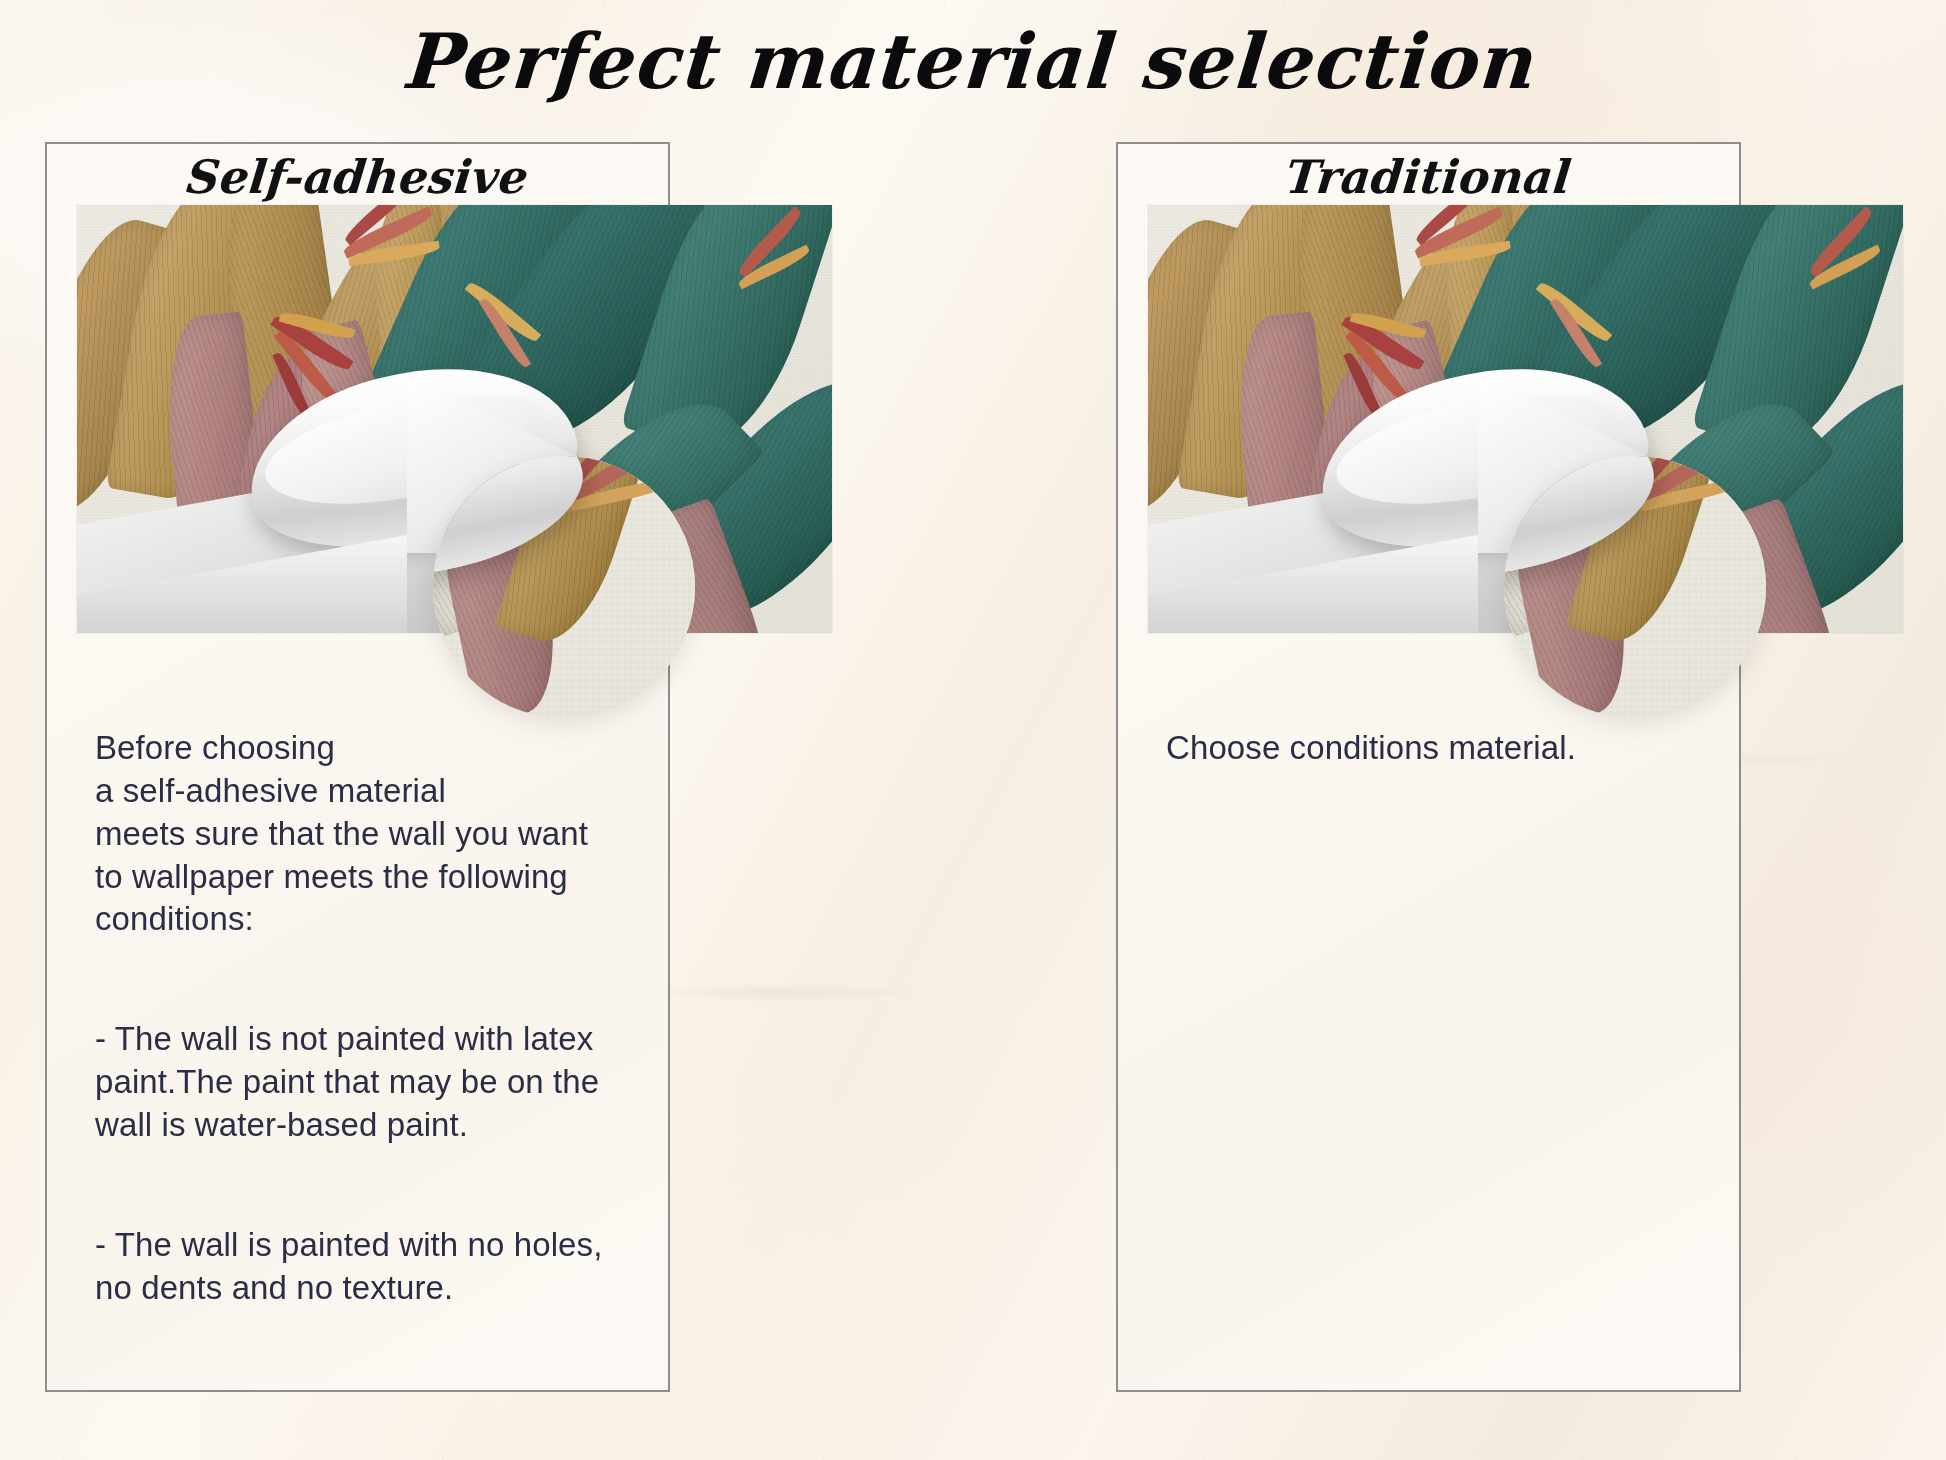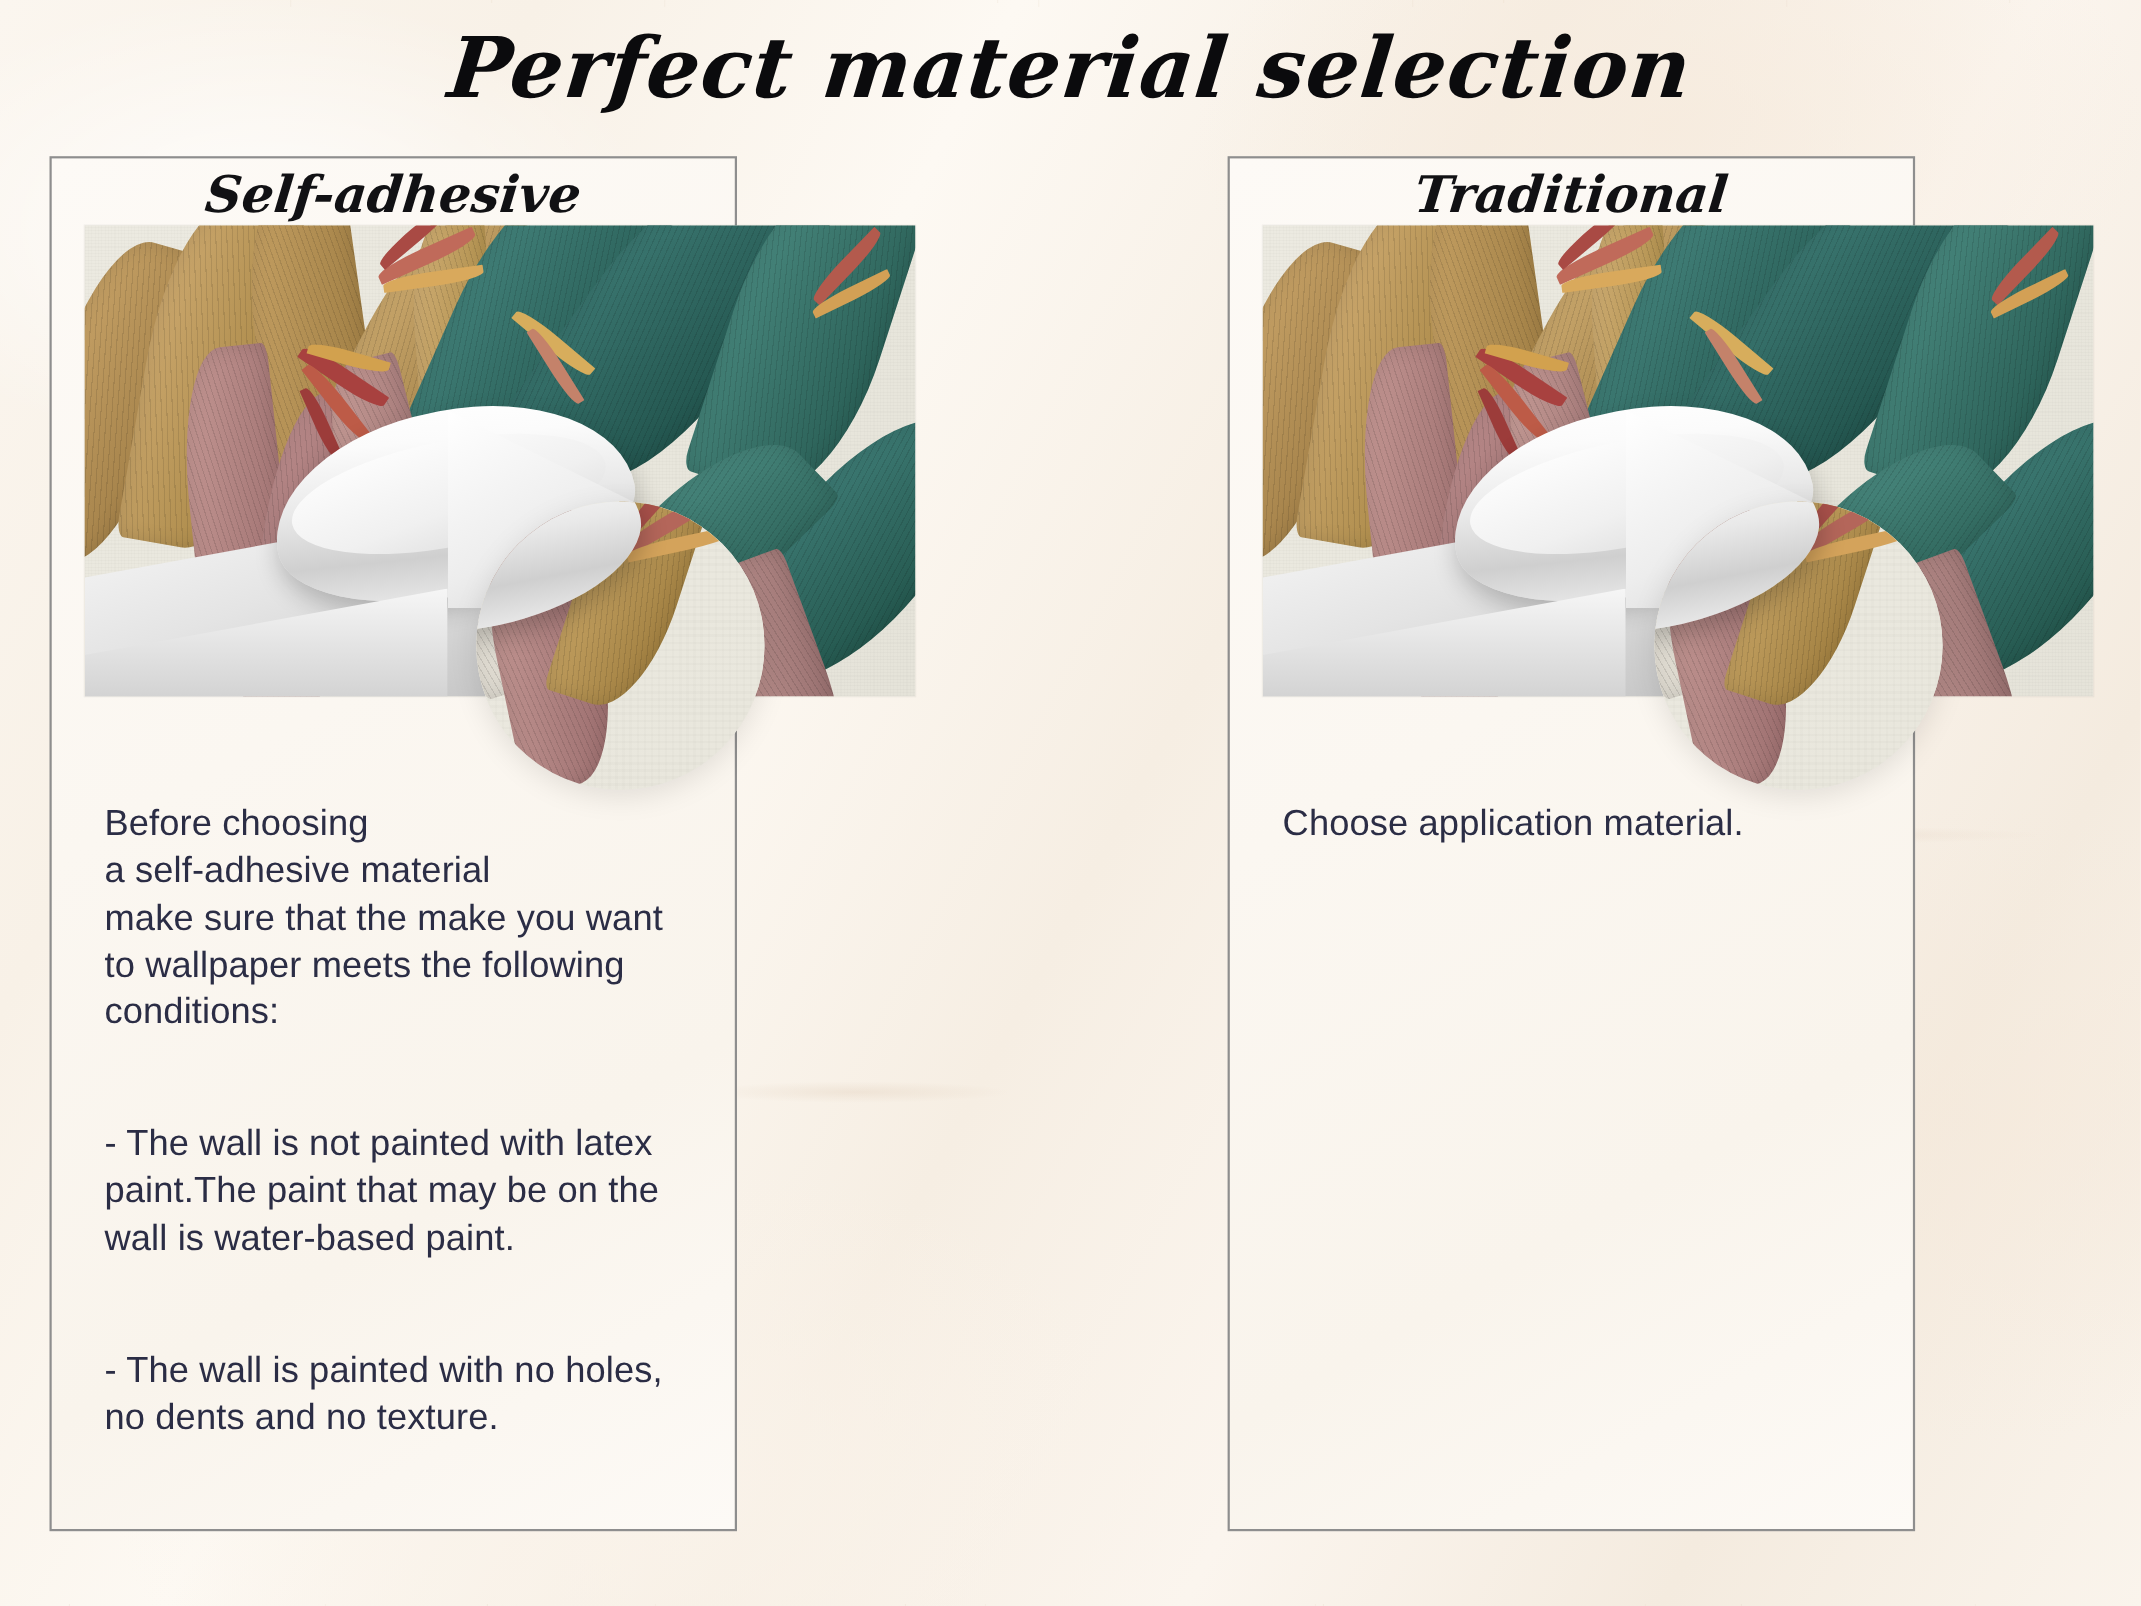--- a/index.html
+++ b/index.html
@@ -259,21 +259,21 @@
       <b style="left:4px;top:30px;width:110px;height:15px;transform:rotate(-30deg);background:#b4665a;"></b>
       <b style="left:16px;top:52px;width:100px;height:13px;transform:rotate(-12deg);background:#d4a35b;"></b>
       <b style="left:0px;top:8px;width:96px;height:13px;transform:rotate(-48deg);background:#a8504a;"></b>
     </div>
     <div class="curl-roll" style="left:-110px;top:-40px;width:260px;height:150px;transform:rotate(-16deg);"></div>
   </div>
 
   <div class="bodytext" id="text-left">
     <p>Before choosing
 a self-adhesive material
-make sure that the make you want
+meets sure that the wall you want
 to wallpaper meets the following
 conditions:</p>
     <p>- The wall is not painted with latex
 paint.The paint that may be on the
 wall is water-based paint.</p>
     <p>- The wall is painted with no holes,
 no dents and no texture.</p>
   </div>
 </div>
 
@@ -370,15 +370,15 @@
       </div>
     <div class="flower" style="left:120px;top:-20px;width:150px;height:150px;">
       <b style="left:4px;top:30px;width:110px;height:15px;transform:rotate(-30deg);background:#b4665a;"></b>
       <b style="left:16px;top:52px;width:100px;height:13px;transform:rotate(-12deg);background:#d4a35b;"></b>
       <b style="left:0px;top:8px;width:96px;height:13px;transform:rotate(-48deg);background:#a8504a;"></b>
     </div>
     <div class="curl-roll" style="left:-110px;top:-40px;width:260px;height:150px;transform:rotate(-16deg);"></div>
   </div>
 
   <div class="bodytext" id="text-right">
-    <p>Choose application material.</p>
+    <p>Choose conditions material.</p>
   </div>
 </div>
 
 </body></html>

